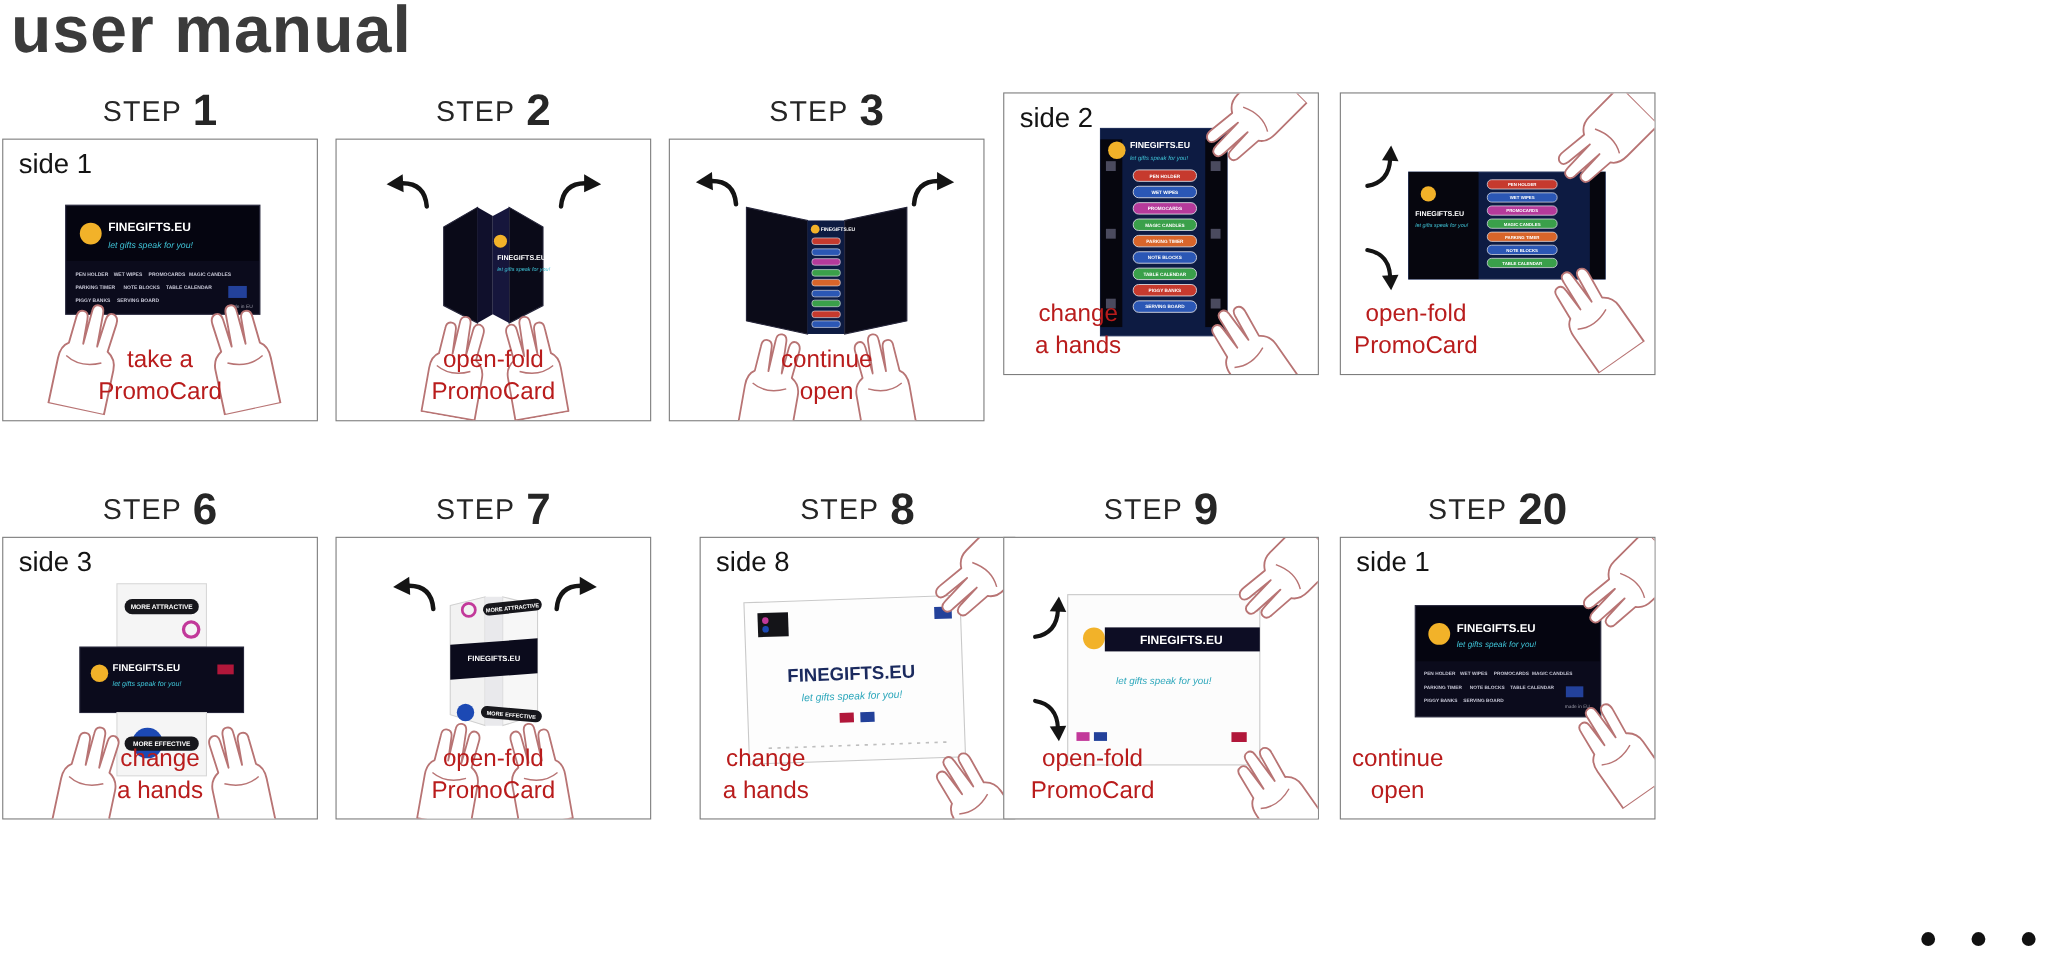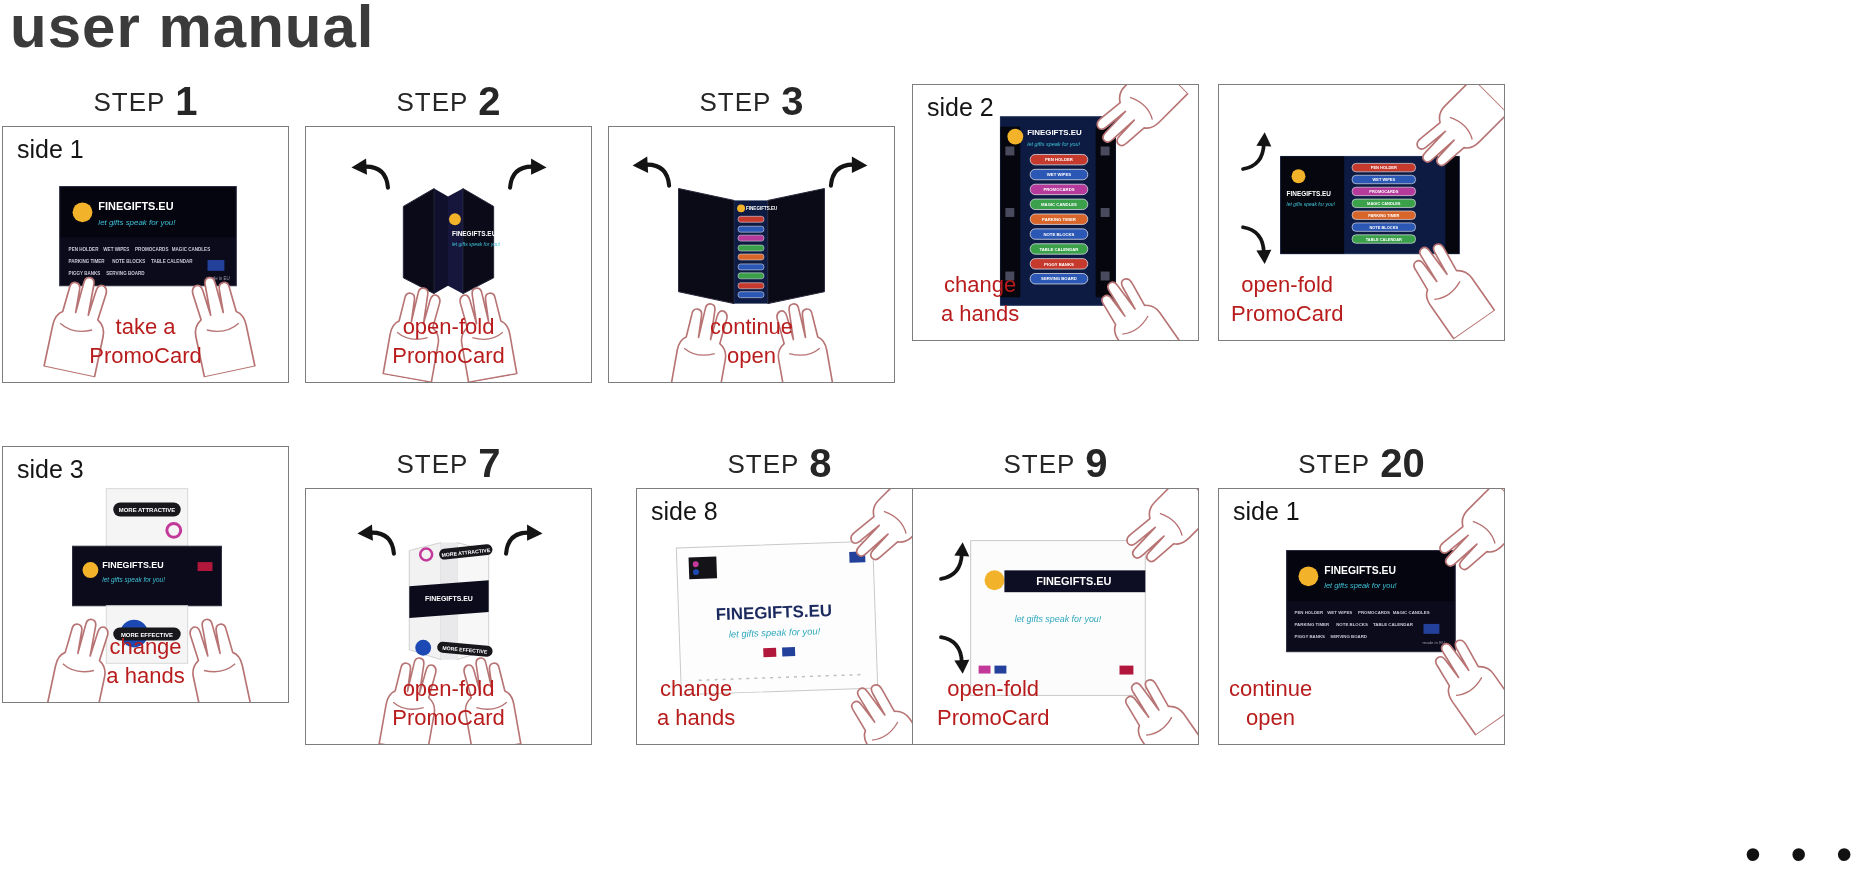--- a/index.html
+++ b/index.html
@@ -264,20 +264,23 @@
         </g>
     </svg>
     <div class="caption" style="left:12px">
       <div>open-fold</div>
       <div>PromoCard</div>
     </div>
   </div>
 </div>
 
 <div class="step row2" style="left:2px">
+  <div class="step-header">
+    <span class="step-word">STEP</span><span class="step-num">6</span>
+  </div>
   <div class="panel">
     <svg class="illus" viewBox="0 0 287 257">
       <g>
         <rect x="104" y="42" width="82" height="58" fill="#f5f5f5" stroke="#d8d8d8"></rect>
         <circle cx="172" cy="84" r="7" fill="none" stroke="#c2399a" stroke-width="3"></circle>
         <rect x="111" y="56" width="68" height="14" rx="7" fill="#17171c"></rect>
         <text x="145" y="65.5" font-size="6" font-weight="bold" fill="#ffffff" text-anchor="middle">MORE ATTRACTIVE</text>
         <rect x="70" y="100" width="150" height="60" fill="#0b0b1c" stroke="#26263a"></rect>
         <circle cx="88" cy="124" r="8" fill="#f2b229"></circle>
         <text x="100" y="122" font-size="9" font-weight="bold" fill="#ffffff">FINEGIFTS.EU</text>

